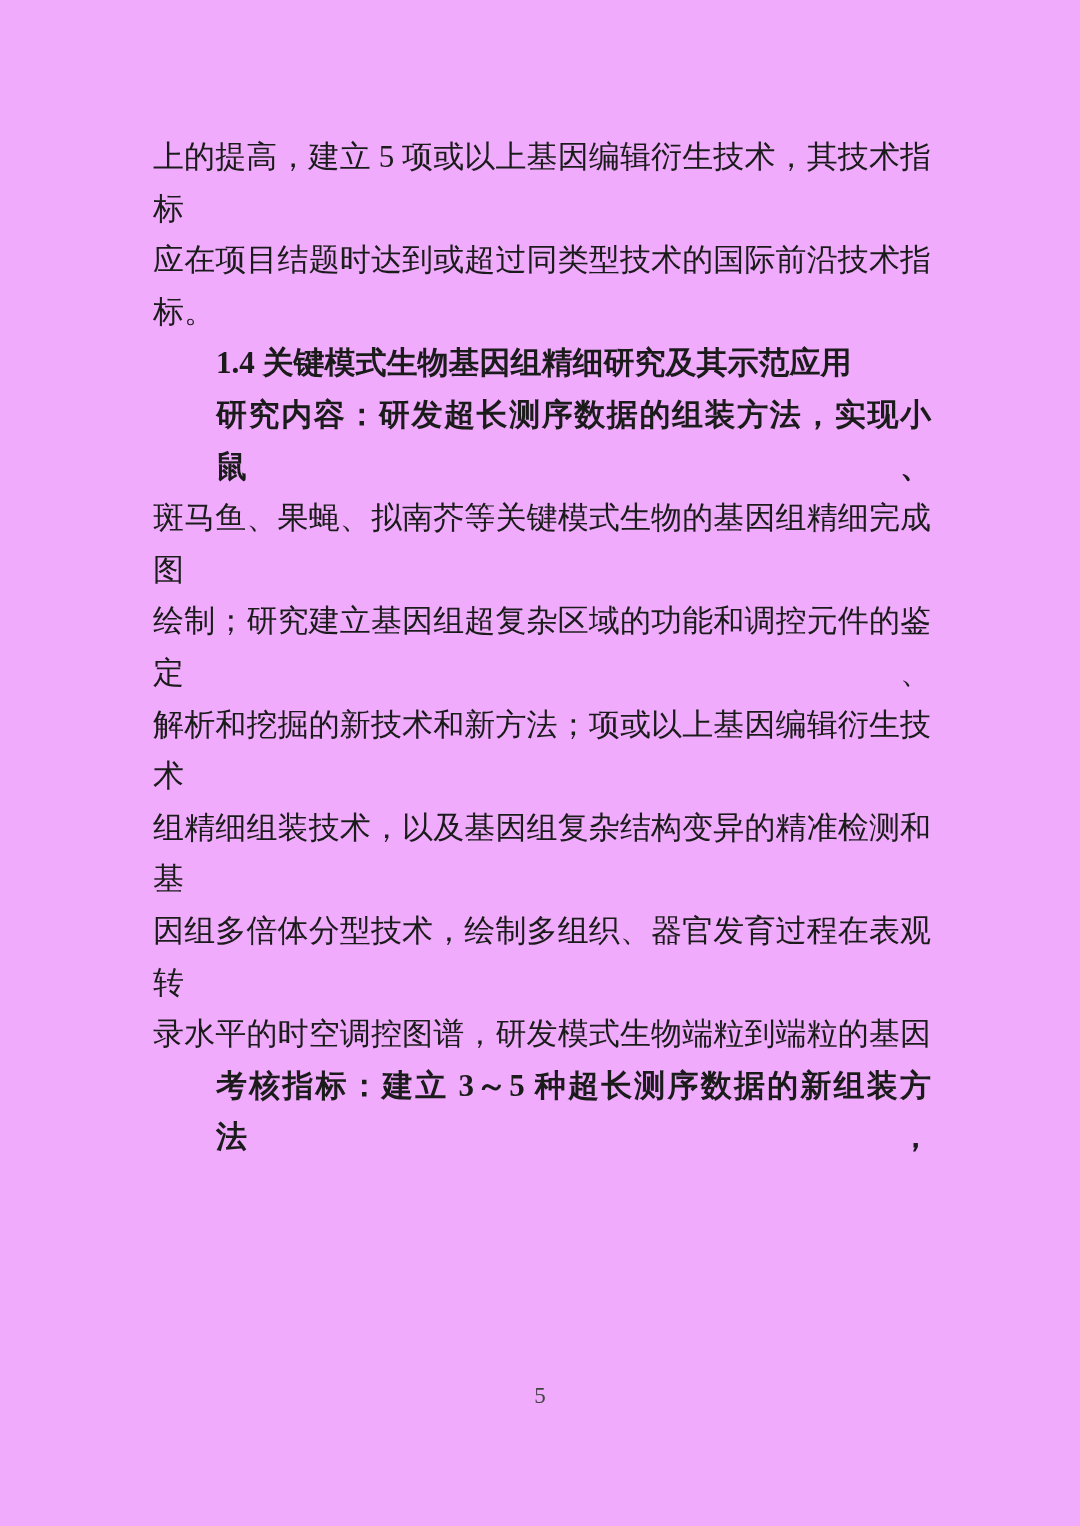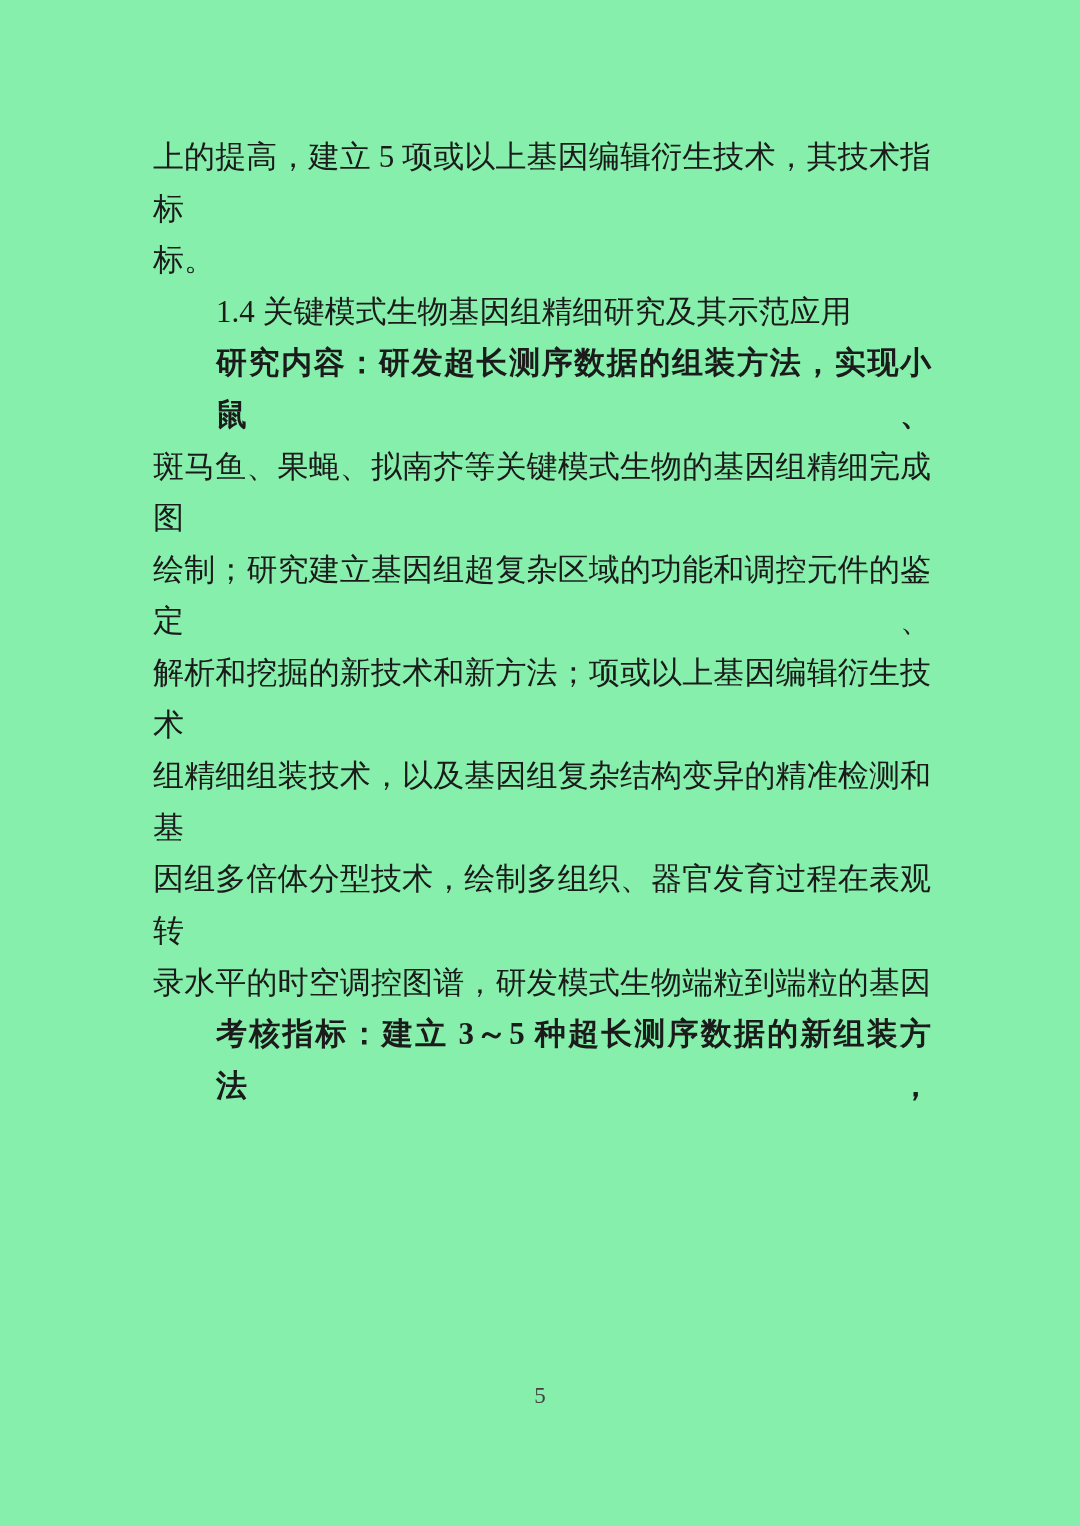--- a/index.html
+++ b/index.html
@@ -4,21 +4,21 @@
 <style>
   html, body {
     margin: 0;
     padding: 0;
     background: #ffffff;
   }
   .page {
     position: relative;
     width: 1080px;
     height: 1526px;
-    background: #86efac;
+    background: #f0abfc;
     overflow: hidden;
     font-family: "Liberation Serif", "DejaVu Serif", serif;
     color: #1b1b1b;
   }
   .content {
     position: absolute;
     left: 153px;
     top: 131px;
     width: 778px;
     font-size: 31px;
@@ -33,21 +33,21 @@
   .line.last {
     text-align: left;
     text-align-last: left;
   }
   .indent {
     padding-left: 63px;
     font-weight: bold;
   }
   .heading {
     padding-left: 63px;
-    font-weight: 400;
+    font-weight: 700;
     text-align: left;
     text-align-last: left;
   }
   .page-number {
     position: absolute;
     top: 1381px;
     left: 0;
     width: 100%;
     text-align: center;
     font-size: 23px;
@@ -56,20 +56,21 @@
     font-family: "Liberation Serif", "DejaVu Serif", serif;
   }
 </style>
 </head>
 <body>
 
 <div class="page">
   <div class="content">
 
     <div class="line">上的提高，建立 5 项或以上基因编辑衍生技术，其技术指标</div>
+    <div class="line">应在项目结题时达到或超过同类型技术的国际前沿技术指</div>
     <div class="line last">标。</div>
 
     <div class="heading">1.4 关键模式生物基因组精细研究及其示范应用</div>
 
     <div class="line indent">研究内容：研发超长测序数据的组装方法，实现小鼠、</div>
     <div class="line">斑马鱼、果蝇、拟南芥等关键模式生物的基因组精细完成图</div>
     <div class="line">绘制；研究建立基因组超复杂区域的功能和调控元件的鉴定、</div>
     <div class="line">解析和挖掘的新技术和新方法；项或以上基因编辑衍生技术</div>
     <div class="line">组精细组装技术，以及基因组复杂结构变异的精准检测和基</div>
     <div class="line">因组多倍体分型技术，绘制多组织、器官发育过程在表观转</div>

